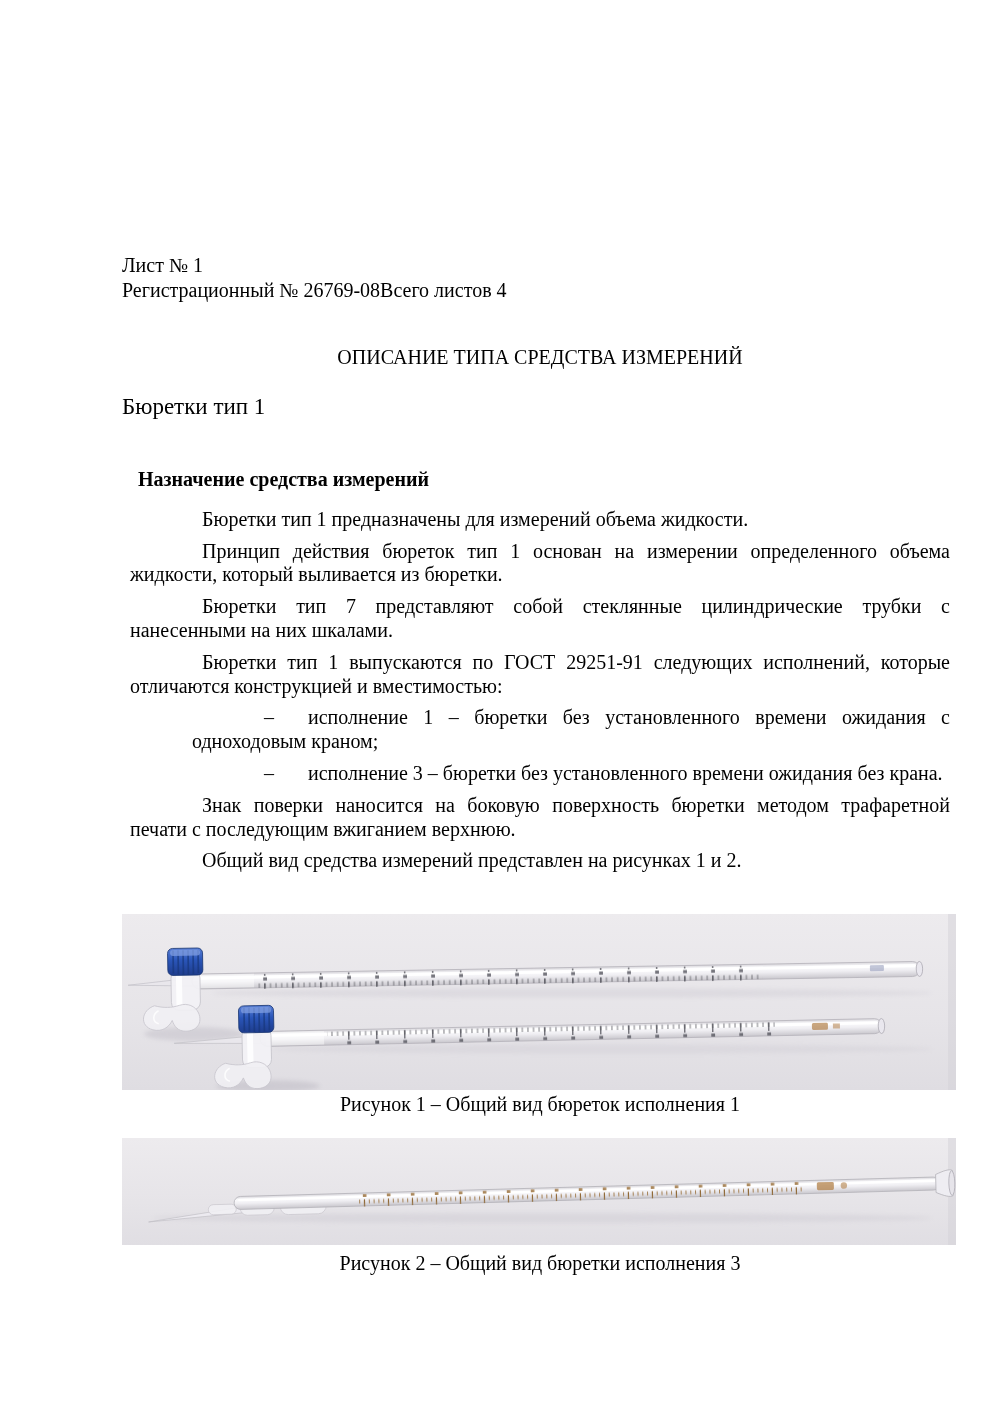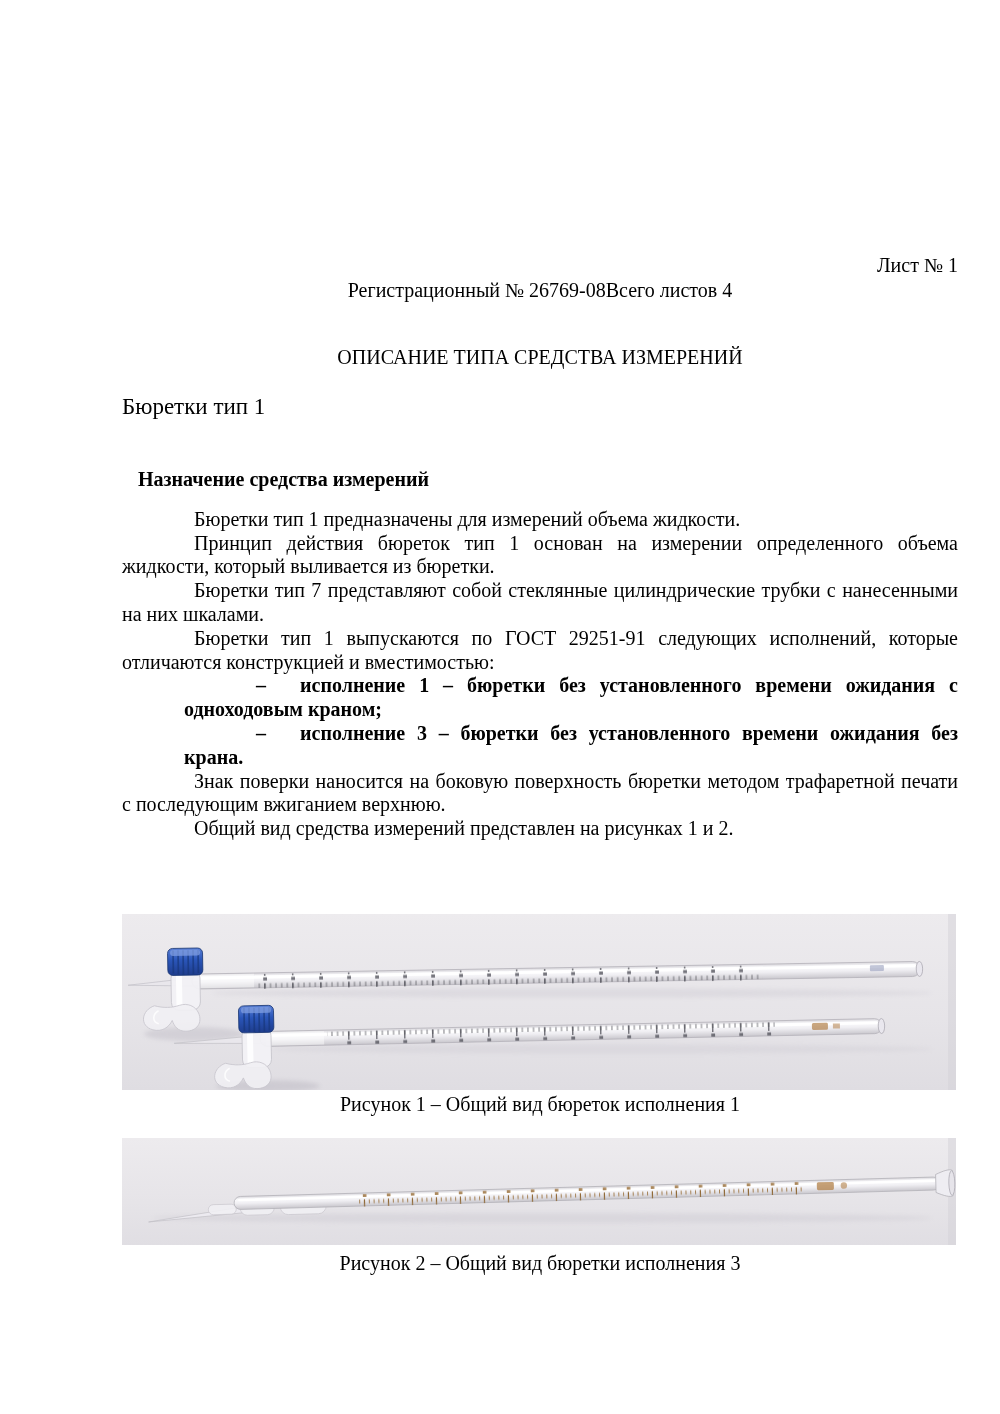--- a/index.html
+++ b/index.html
@@ -16,44 +16,44 @@
     position: absolute;
     top: 74px; left: 560px; width: 420px;
     text-align: center;
     font-size: 21px; line-height: 28.6px;
   }
   .sheetinfo {
     position: absolute;
     top: 253px; left: 122px; width: 836px;
     font-size: 20px; line-height: 24.5px;
   }
-  .sheetinfo .right-line { text-align: right; }
-  .regrow { display: flex; justify-content: center; }
+  .sheetinfo .right-line { }
+  .regrow { display: flex; justify-content: flex-start; }
   .doc-title {
     position: absolute;
     top: 346px; left: 122px; width: 836px;
     text-align: center; font-size: 20px;
   }
   .product {
     position: absolute;
     top: 394px; left: 122px;
     font-size: 23px;
   }
   .content {
     position: absolute;
     top: 452px; left: 122px; width: 836px;
     font-size: 20px; line-height: 23.8px;
     text-align: justify;
   }
   .content h2 {
     font-size: 20px; margin: 16px; font-weight: bold; text-align: left;
   }
-  .content p { margin: 0; text-indent: 72px; }
+  .content p { margin: 8px; text-indent: 72px; }
   .h-desc { margin-top: 22px !important; }
-  .list-item { padding-left: 62px; text-indent: 70px; font-weight: bold; }
+  .list-item { padding-left: 62px; text-indent: 70px; }
   .dash { display: inline-block; width: 44px; text-indent: 0; }
   .figure { position: absolute; left: 122px; font-size: 0; }
   .caption {
     position: absolute; left: 122px; width: 836px;
     text-align: center; font-size: 20px;
   }
 </style>
 </head>
 <body>
 

